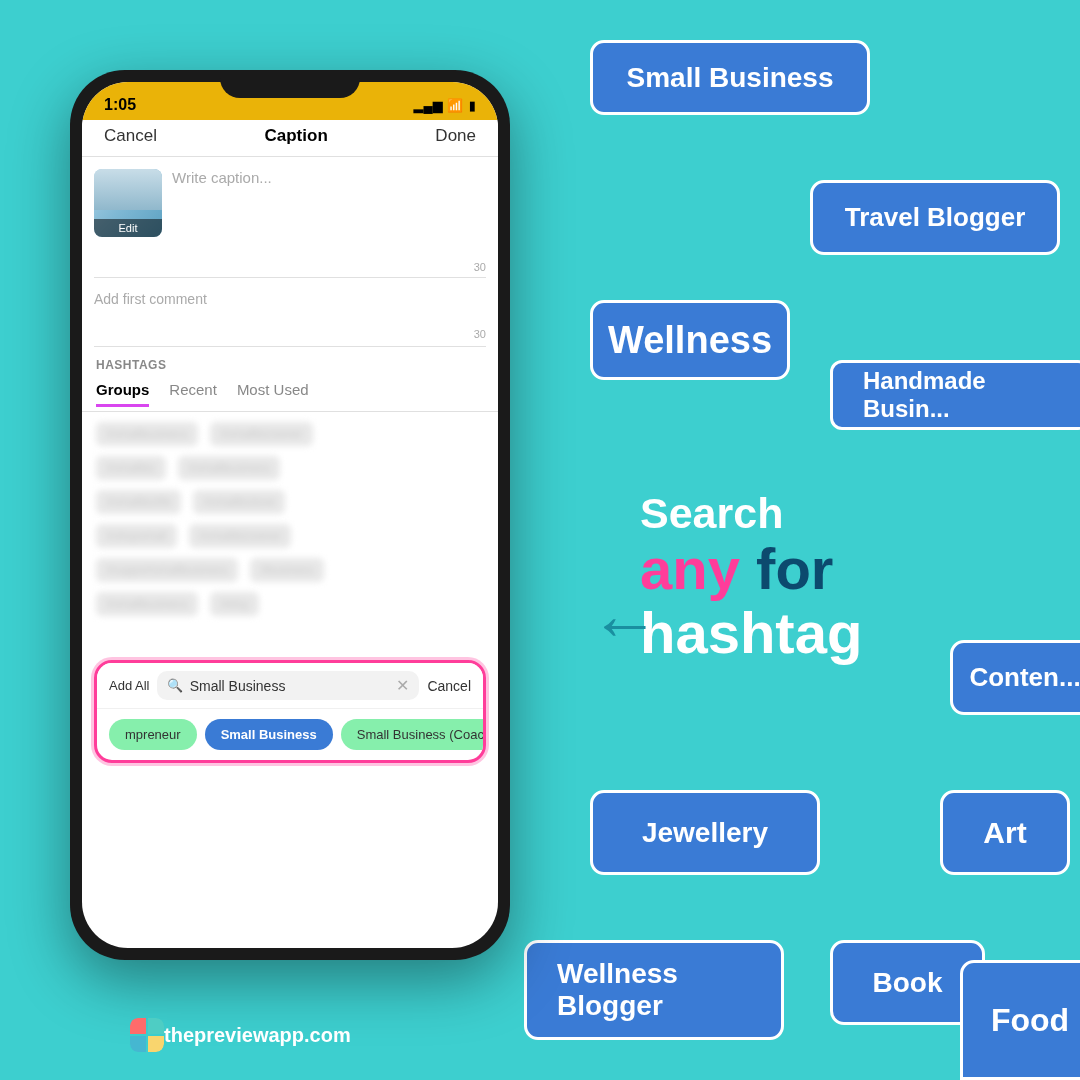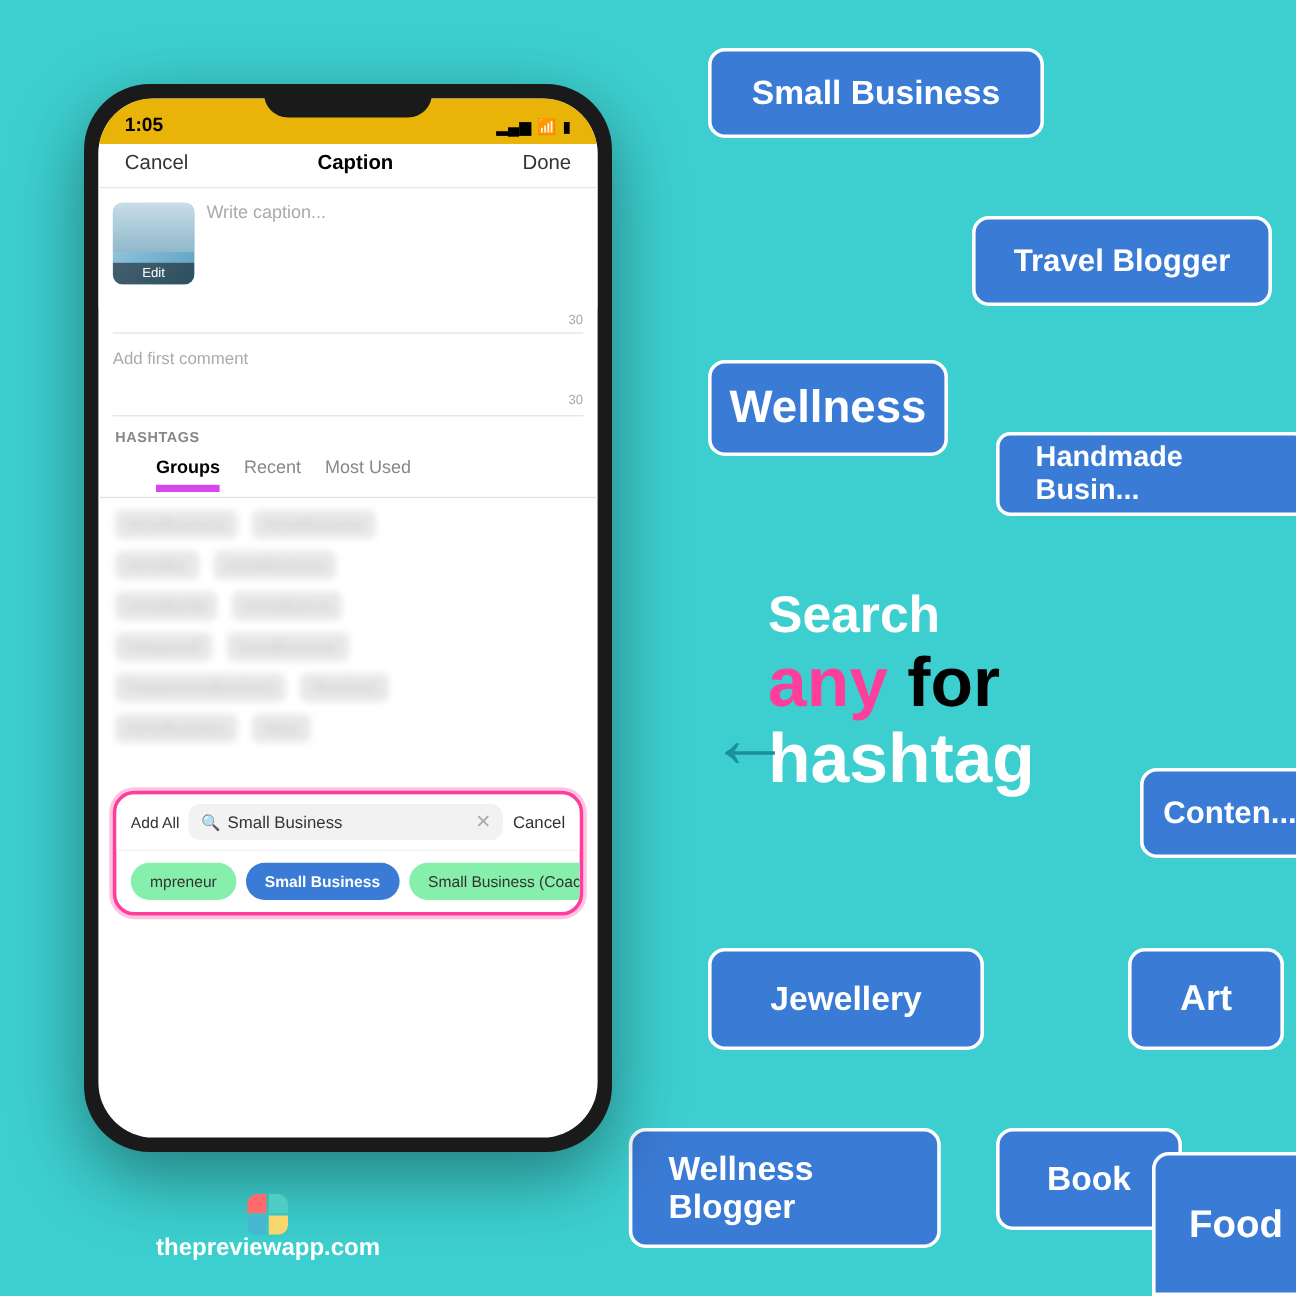--- a/index.html
+++ b/index.html
@@ -130,21 +130,21 @@
       font-size: 58px;
       font-weight: 900;
       line-height: 1.1;
     }
 
     .search-text-block .line2 .any-word {
       color: #ff3d9a;
     }
 
     .search-text-block .line2 .rest {
-      color: #000000;
+      color: #0c4a6e;
     }
 
     .search-text-block .line3 {
       font-size: 58px;
       font-weight: 900;
       color: white;
       line-height: 1.1;
     }
 
     
@@ -346,22 +346,21 @@
 
     .tab-item {
       font-size: 15px;
       padding-bottom: 6px;
       color: #888;
     }
 
     .tab-item.active {
       font-weight: 700;
       color: #000;
-      border-bottom: 6px solid #d946ef;
-      margin-left: 34px;
+      border-bottom: 3px solid #d946ef;
     }
 
     
     .search-overlay {
       position: absolute;
       bottom: 185px;
       left: 12px;
       right: 12px;
       background: white;
       border-radius: 18px;
@@ -464,21 +463,20 @@
       filter: blur(3px);
     }
 
     
     .bottom-branding {
       position: absolute;
       bottom: 28px;
       left: 130px;
       display: flex;
       align-items: center;
-      flex-direction: column;
     }
 
     .brand-icon {
       width: 34px;
       height: 34px;
       border-radius: 8px;
       display: grid;
       grid-template-columns: 1fr 1fr;
       gap: 2px;
       overflow: hidden;

